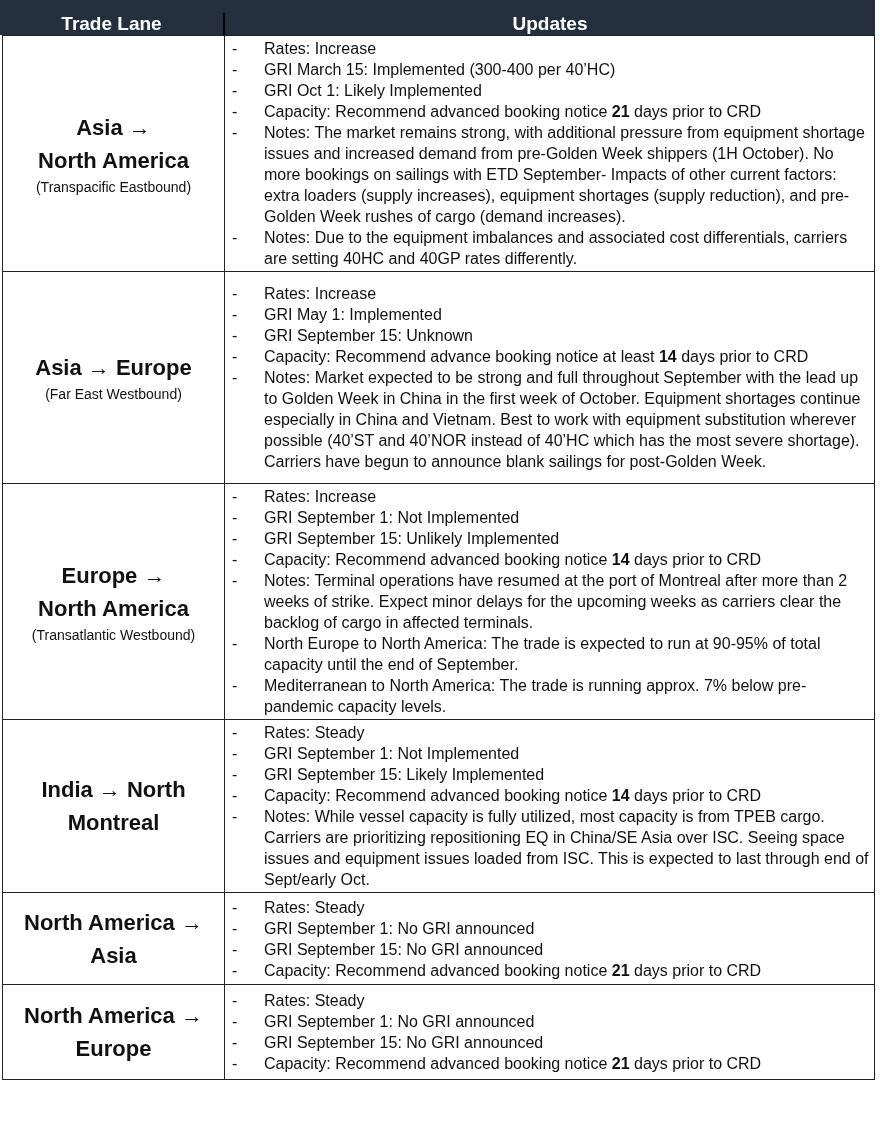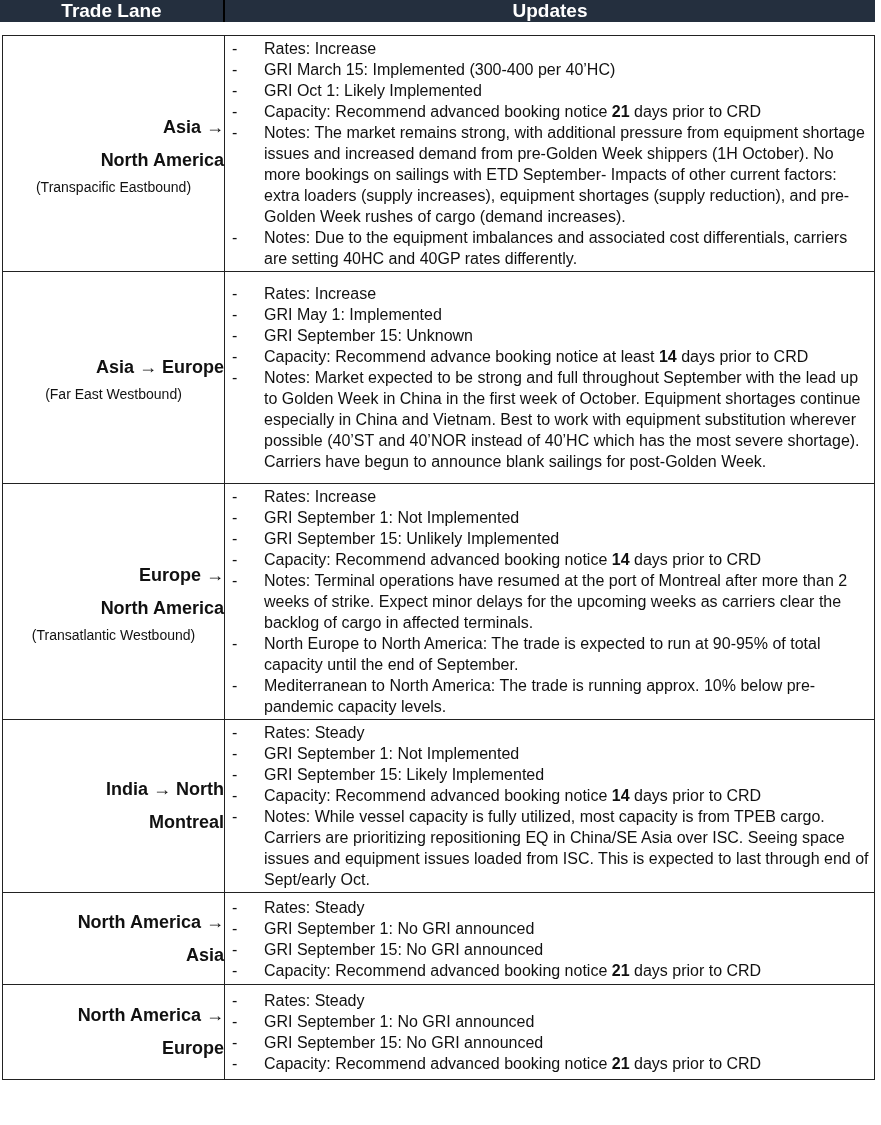--- a/index.html
+++ b/index.html
@@ -1,24 +1,24 @@
 <!DOCTYPE html>
 <html><head>
 <meta charset="utf-8">
 <style>
   html, body { margin:0; padding:0; background:#ffffff; }
   body { width:881px; height:1125px; position:relative; font-family:"Liberation Sans", sans-serif; color:#111; }
-  .header { position:absolute; left:0; top:0; width:875px; height:22px; background:#242f3e; display:flex;align-items:flex-end; }
+  .header { position:absolute; left:0; top:0; width:875px; height:35px; background:#242f3e; display:flex;align-items:flex-end; }
   .header .h { color:#fff; font-weight:bold; font-size:19px; display:flex; align-items:center; justify-content:center; }
   .h-lane { width:225px; border-right:2px solid #000; box-sizing:border-box; }
   .h-upd { flex:1; }
   table { position:absolute; left:2px; top:35px; width:873px; border-collapse:collapse; table-layout:fixed; }
   td { border:1.5px solid #222; vertical-align:middle; padding:0; }
   td.lane { width:221px; text-align:center; }
-  .lane-title { font-weight:bold; font-size:18px; line-height:33px; color:#111;text-align:right; }
+  .lane-title { font-weight:bold; font-size:22px; line-height:33px; color:#111; }
   .lane-sub { font-size:14px; line-height:20px; color:#111; }
   td.upd { padding:2px 4px 2px 0; }
   ul { list-style:none; margin:0; padding:0; }
   li { position:relative; padding-left:39px; font-size:16px; line-height:21px; color:#111; }
   li .dash { position:absolute; left:7px; top:0; }
   b { font-weight:bold; }
 </style>
 </head>
 <body>
 
@@ -68,21 +68,21 @@
           <div class="lane-sub">(Transatlantic Westbound)</div>
         </td>
         <td class="upd">
           <ul>
             <li><span class="dash">-</span><span>Rates: Increase</span></li>
             <li><span class="dash">-</span><span>GRI September 1: Not Implemented</span></li>
             <li><span class="dash">-</span><span>GRI September 15: Unlikely Implemented</span></li>
             <li><span class="dash">-</span><span>Capacity: Recommend advanced booking notice </span><b>14</b><span> days prior to CRD</span></li>
             <li><span class="dash">-</span><span>Notes: Terminal operations have resumed at the port of Montreal after more than 2 weeks of strike. Expect minor delays for the upcoming weeks as carriers clear the backlog of cargo in affected terminals.</span></li>
             <li><span class="dash">-</span><span>North Europe to North America: The trade is expected to run at 90-95% of total capacity until the end of September.</span></li>
-            <li><span class="dash">-</span><span>Mediterranean to North America: The trade is running approx. 10% below pre-pandemic capacity levels.</span></li>
+            <li><span class="dash">-</span><span>Mediterranean to North America: The trade is running approx. 7% below pre-pandemic capacity levels.</span></li>
           </ul>
         </td>
       </tr>
       <tr style="height: 172px;">
         <td class="lane">
           <div class="lane-title">India → North</div>
           <div class="lane-title">Montreal</div>
         </td>
         <td class="upd">
           <ul>

